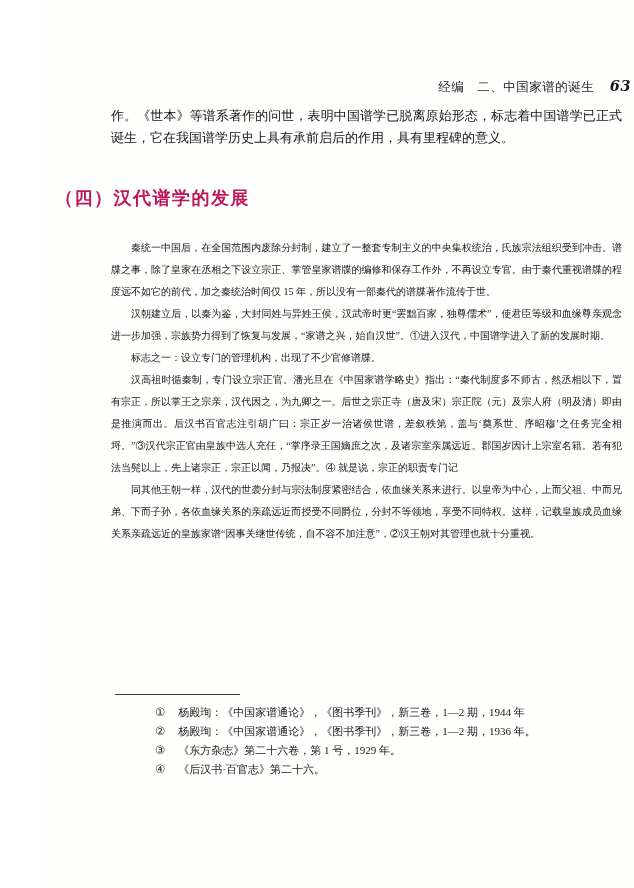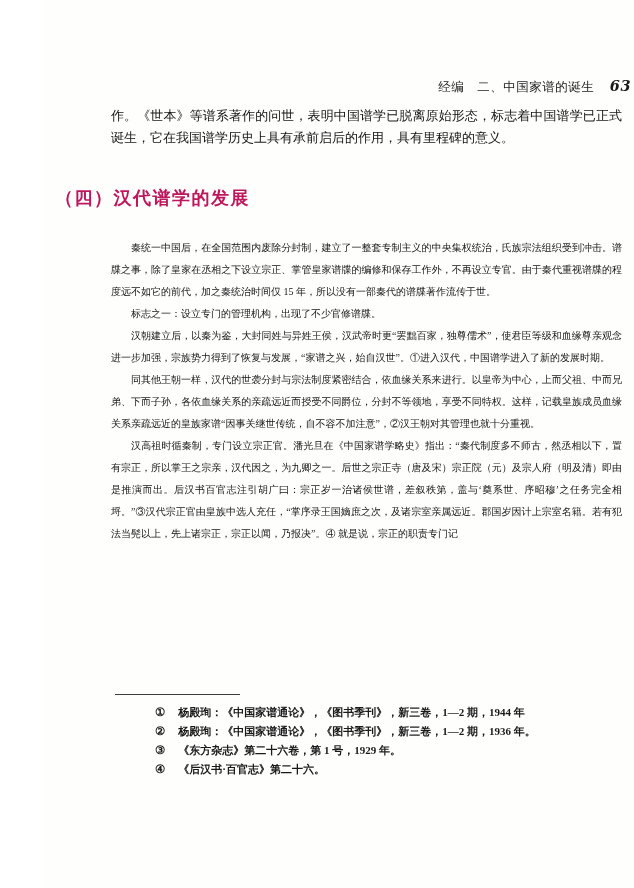--- a/index.html
+++ b/index.html
@@ -52,45 +52,45 @@
   .footnote-sep {
     position:absolute; top:694px; left:72px;
     width:125px; height:0;
     border-top:1.5px solid #3d3d3d;
   }
   .footnotes {
     position:absolute; top:705px; left:112px; width:468px;
     font-size:11px; line-height:15px;
     color:#1a1a1a;
   }
-  .footnote { margin:0 0 4px 0; white-space:nowrap;font-weight:bold; }
+  .footnote { margin:0 0 4px 0; white-space:nowrap; }
   .fn-marker { display:inline-block; margin-right:13px; font-size:11.5px; }
 </style>
 </head>
 <body>
 
 <div class="page">
 
   <div class="running-header">
     <span>经编　二、中国家谱的诞生</span>
     <span class="page-num">63</span>
   </div>
 
   <div class="intro">
     <p>作。《世本》等谱系著作的问世，表明中国谱学已脱离原始形态，标志着中国谱学已正式诞生，它在我国谱学历史上具有承前启后的作用，具有里程碑的意义。</p>
   </div>
 
   <div class="section-heading">（四）汉代谱学的发展</div>
 
   <div class="body-text">
       <p>秦统一中国后，在全国范围内废除分封制，建立了一整套专制主义的中央集权统治，氏族宗法组织受到冲击。谱牒之事，除了皇家在丞相之下设立宗正、掌管皇家谱牒的编修和保存工作外，不再设立专官。由于秦代重视谱牒的程度远不如它的前代，加之秦统治时间仅 15 年，所以没有一部秦代的谱牒著作流传于世。</p>
+      <p>汉朝建立后，以秦为鉴，大封同姓与异姓王侯，汉武帝时更“罢黜百家，独尊儒术”，使君臣等级和血缘尊亲观念进一步加强，宗族势力得到了恢复与发展，“家谱之兴，始自汉世”。①进入汉代，中国谱学进入了新的发展时期。</p>
       <p>标志之一：设立专门的管理机构，出现了不少官修谱牒。</p>
-      <p>汉朝建立后，以秦为鉴，大封同姓与异姓王侯，汉武帝时更“罢黜百家，独尊儒术”，使君臣等级和血缘尊亲观念进一步加强，宗族势力得到了恢复与发展，“家谱之兴，始自汉世”。①进入汉代，中国谱学进入了新的发展时期。</p>
+      <p>汉高祖时循秦制，专门设立宗正官。潘光旦在《中国家谱学略史》指出：“秦代制度多不师古，然丞相以下，置有宗正，所以掌王之宗亲，汉代因之，为九卿之一。后世之宗正寺（唐及宋）宗正院（元）及宗人府（明及清）即由是推演而出。后汉书百官志注引胡广曰：宗正岁一治诸侯世谱，差叙秩第，盖与‘奠系世、序昭穆’之任务完全相埒。”③汉代宗正官由皇族中选人充任，“掌序录王国嫡庶之次，及诸宗室亲属远近。郡国岁因计上宗室名籍。若有犯法当髡以上，先上诸宗正，宗正以闻，乃报决”。④ 就是说，宗正的职责专门记</p>
       <p>同其他王朝一样，汉代的世袭分封与宗法制度紧密结合，依血缘关系来进行。以皇帝为中心，上而父祖、中而兄弟、下而子孙，各依血缘关系的亲疏远近而授受不同爵位，分封不等领地，享受不同特权。这样，记载皇族成员血缘关系亲疏远近的皇族家谱“因事关继世传统，自不容不加注意”，②汉王朝对其管理也就十分重视。</p>
-      <p>汉高祖时循秦制，专门设立宗正官。潘光旦在《中国家谱学略史》指出：“秦代制度多不师古，然丞相以下，置有宗正，所以掌王之宗亲，汉代因之，为九卿之一。后世之宗正寺（唐及宋）宗正院（元）及宗人府（明及清）即由是推演而出。后汉书百官志注引胡广曰：宗正岁一治诸侯世谱，差叙秩第，盖与‘奠系世、序昭穆’之任务完全相埒。”③汉代宗正官由皇族中选人充任，“掌序录王国嫡庶之次，及诸宗室亲属远近。郡国岁因计上宗室名籍。若有犯法当髡以上，先上诸宗正，宗正以闻，乃报决”。④ 就是说，宗正的职责专门记</p>
     </div>
 
   <div class="footnote-sep"></div>
 
   <div class="footnotes">
       <div class="footnote"><span class="fn-marker">①</span><span>杨殿珣：《中国家谱通论》，《图书季刊》，新三卷，1—2 期，1944 年</span></div>
       <div class="footnote"><span class="fn-marker">②</span><span>杨殿珣：《中国家谱通论》，《图书季刊》，新三卷，1—2 期，1936 年。</span></div>
       <div class="footnote"><span class="fn-marker">③</span><span>《东方杂志》第二十六卷，第 1 号，1929 年。</span></div>
       <div class="footnote"><span class="fn-marker">④</span><span>《后汉书·百官志》第二十六。</span></div>
     </div>

